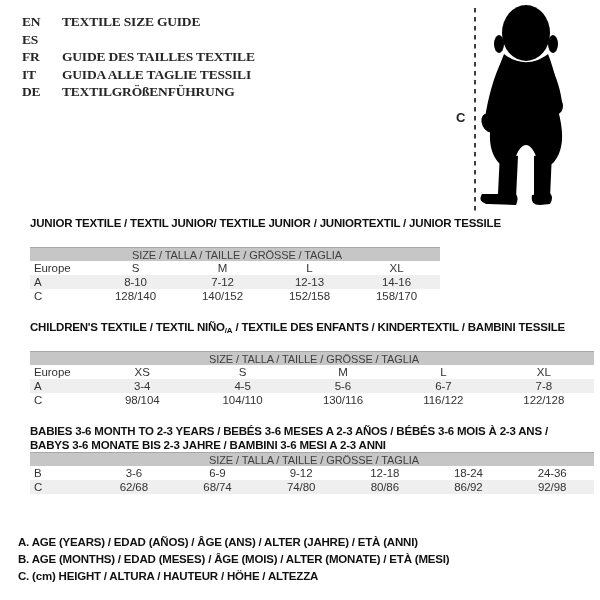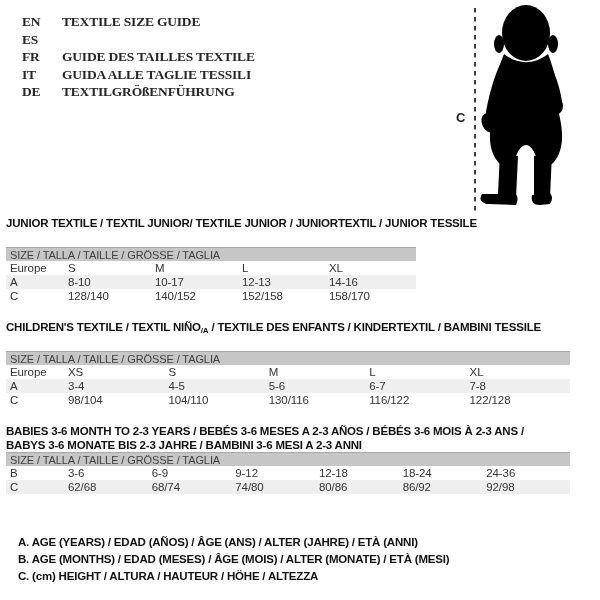--- a/index.html
+++ b/index.html
@@ -10,34 +10,34 @@
   
   .lang-list{position:absolute;top:13px;left:22px;font-family:Liberation Serif, serif;}
   .lang-row{display:flex;font-weight:bold;font-size:13.5px;line-height:17.5px;letter-spacing:-0.2px;}
   .lang-code{width:40px;}
   .lang-label{white-space:nowrap;}
   
   .figure{position:absolute;top:2px;left:450px;width:145px;height:212px;}
   .figure svg{position:absolute;top:0;left:0;}
   .measure-label{position:absolute;left:6px;top:108px;font-weight:bold;font-size:13px;color:#222;}
   
-  .section{position:absolute;left:6px;}
+  .section{position:absolute;left:30px;}
   .section-junior{top:216px;width:410px;}
   .section-children{top:320px;width:564px;}
   .section-babies{top:424px;width:564px;}
   .section-title{font-weight:bold;font-size:11.5px;line-height:14px;letter-spacing:-0.2px;color:#111;white-space:nowrap;}
   .section-title .sub{font-size:8px;vertical-align:-2px;}
   .title-gap{margin-bottom:13px;}
   .title-gap-sm{}
   table{border-collapse:collapse;table-layout:fixed;width:100%;}
   .size-head td{
     background:#c6c6c6;border-top:1px solid #a8a8a8;
     font-size:11px;color:#3f3f3f;height:13px;padding:0 0 0 4px;letter-spacing:-0.1px;white-space:nowrap;
   }
-  td{font-size:11.5px;height:14px;padding:0;color:#333;letter-spacing:-0.1px;}
+  td{font-size:11.5px;height:14px;padding:0;text-align:center;color:#333;letter-spacing:-0.1px;}
   td.row-label{text-align:left;padding-left:4px;margin-top:37px;}
   tr.shaded td{background:#efefef;}
   
   .legend{position:absolute;top:534px;left:18px;}
   .legend-line{font-weight:bold;font-size:11.5px;line-height:17px;letter-spacing:-0.2px;color:#111;white-space:nowrap;}
 </style>
 </head>
 <body>
 
 <div class="lang-list">
@@ -111,21 +111,21 @@
     <tr>
       <td class="row-label">Europe</td>
       <td>S</td>
       <td>M</td>
       <td>L</td>
       <td>XL</td>
     </tr>
     <tr class="shaded">
       <td class="row-label">A</td>
       <td>8-10</td>
-      <td>10-17</td>
+      <td>7-12</td>
       <td>12-13</td>
       <td>14-16</td>
     </tr>
     <tr>
       <td class="row-label">C</td>
       <td>128/140</td>
       <td>140/152</td>
       <td>152/158</td>
       <td>158/170</td>
     </tr>

